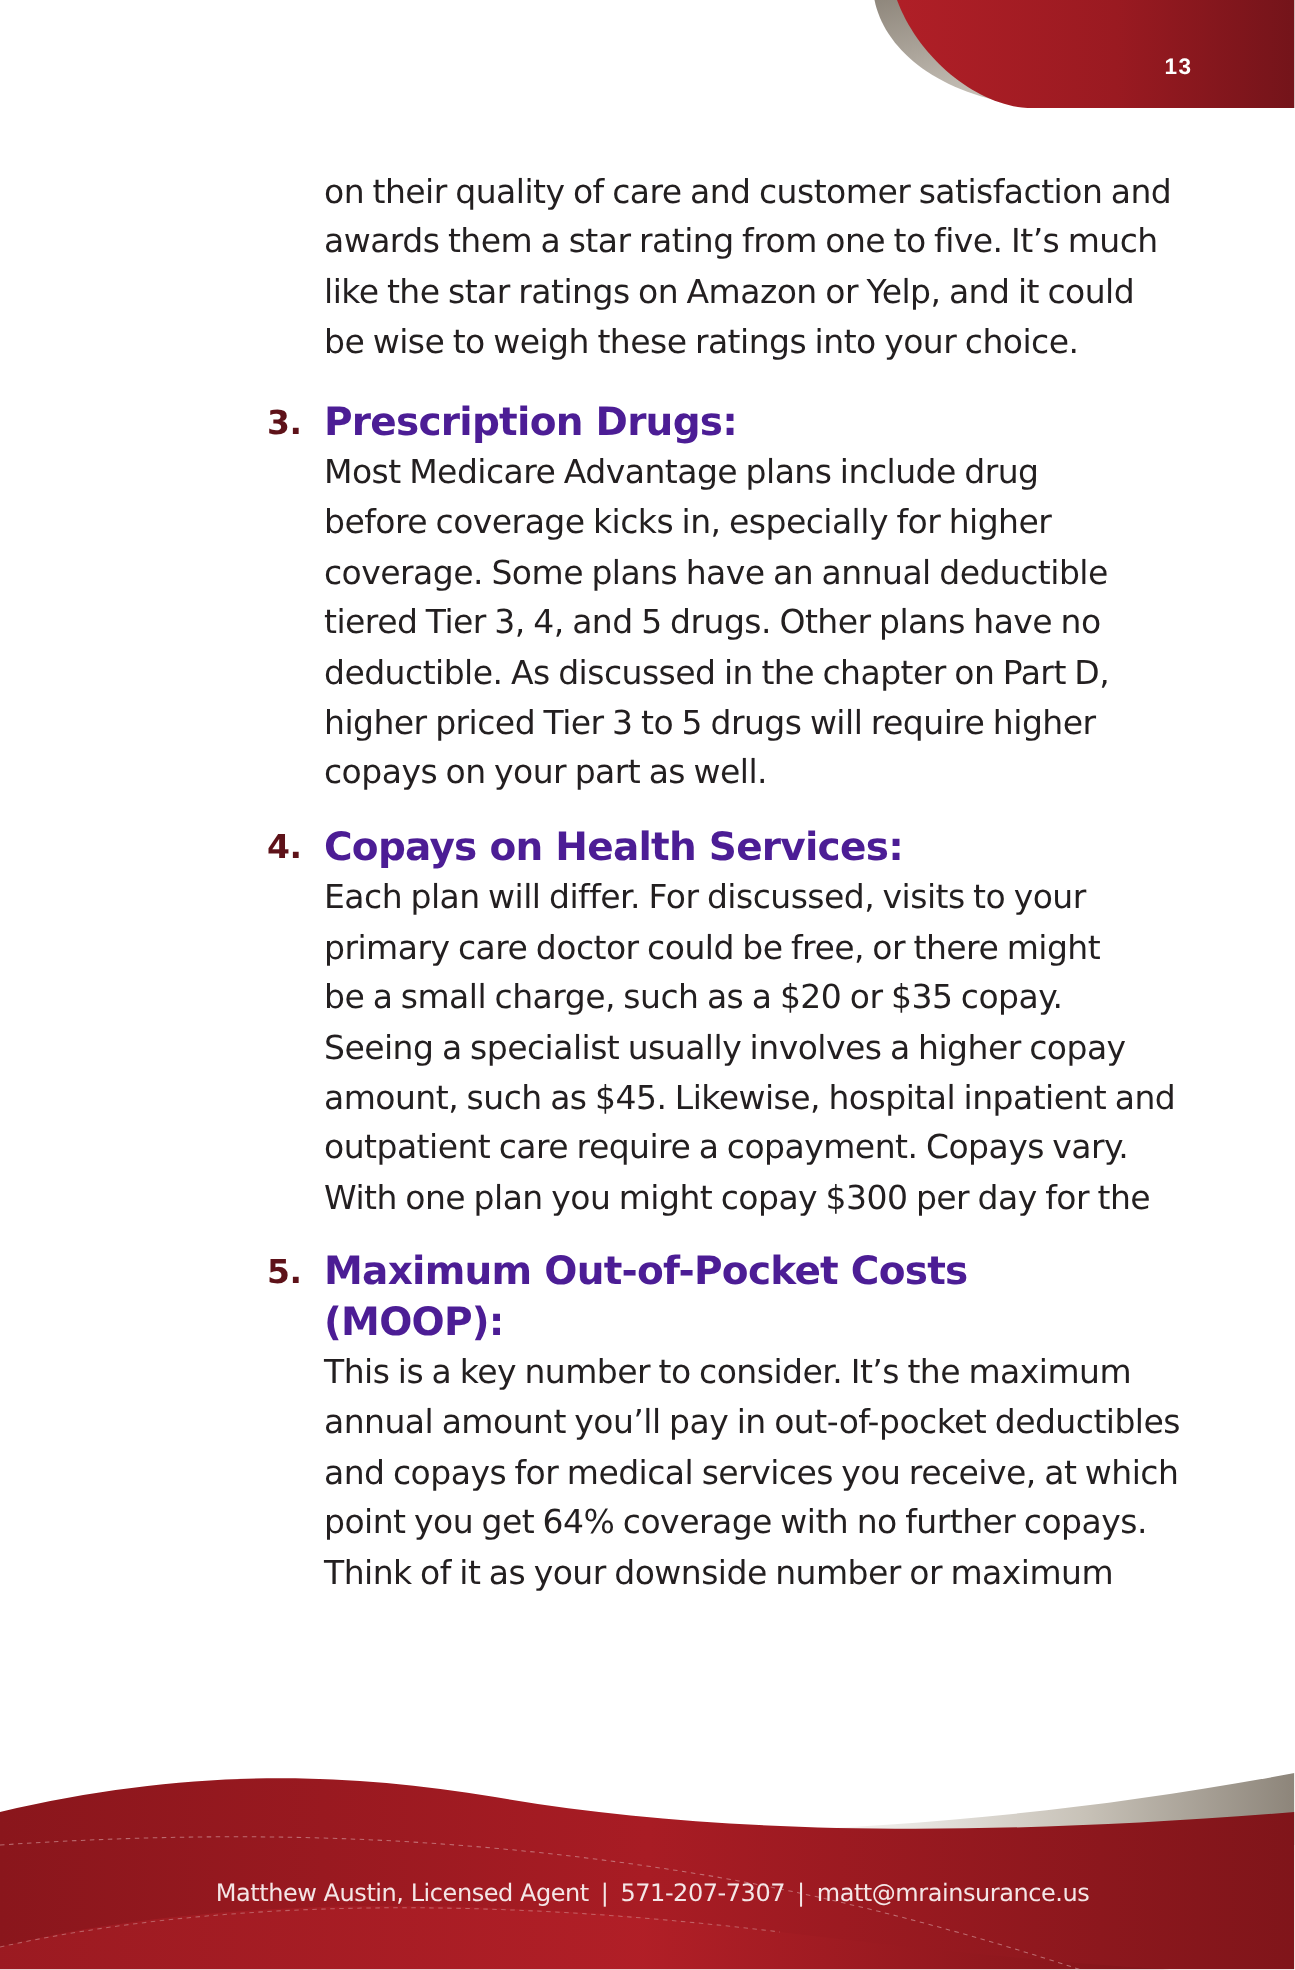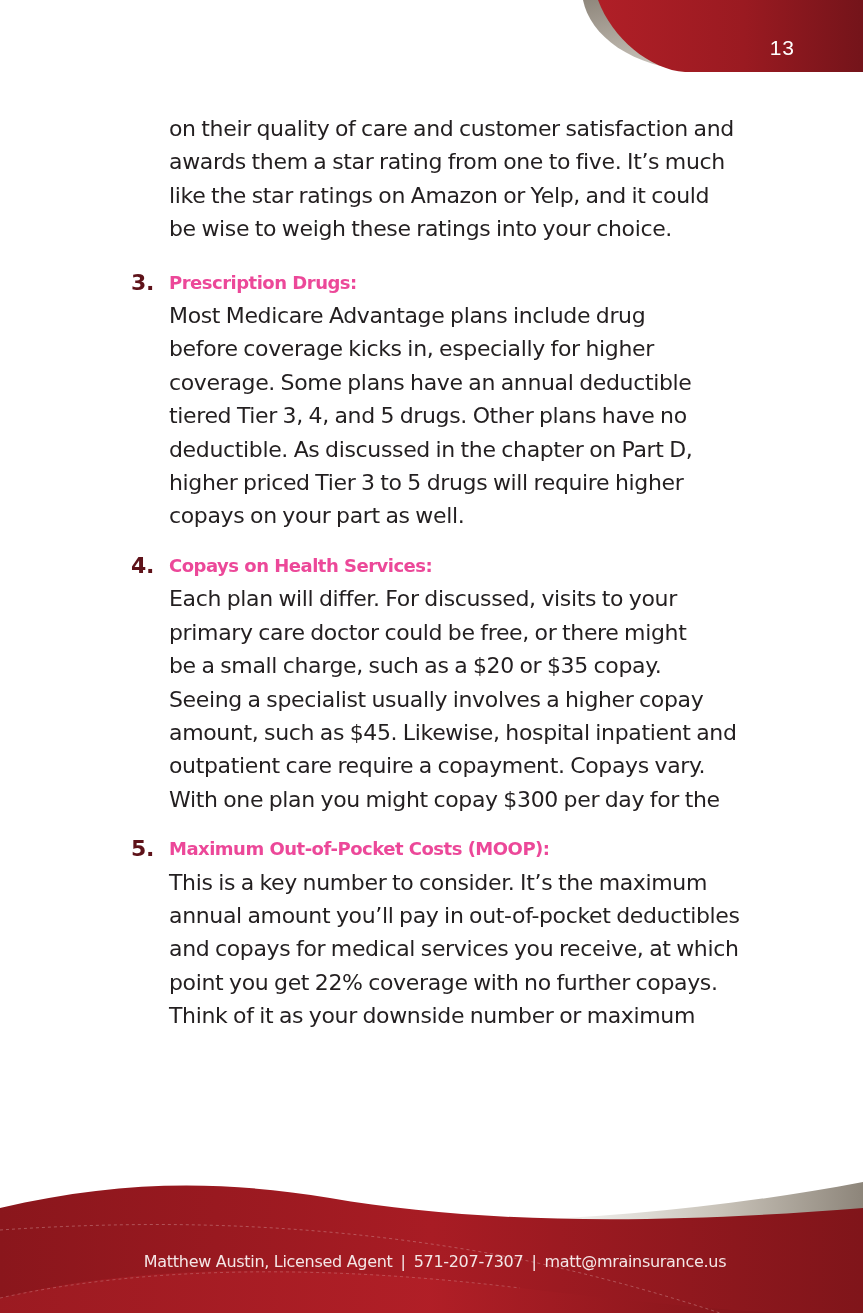--- a/index.html
+++ b/index.html
@@ -6,37 +6,37 @@
     body {
       width: 863px; height: 1313px; position: relative; overflow: hidden;
       background: #ffffff;
       font-family: "DejaVu Sans", sans-serif;
       color: #231f20;
     }
     .header-art { position: absolute; top: 0; left: 0; width: 863px; height: 80px; }
     .page-number {
       position: absolute; top: 36px; right: 68px;
       color: #ffffff; font-family: "Liberation Sans", sans-serif;
-      font-weight: normal; font-size: 21px; letter-spacing: 1px;
+      font-weight: bold; font-size: 15px; letter-spacing: 1px;
     }
-    .content { position: absolute; left: 0; top: 112px; width: 725px; }
+    .content { position: absolute; left: 0; top: 112px; width: 725px; padding-left: 47px; }
     .para {
       margin-left: 169px; width: 640px;
       font-size: 22px; line-height: 33.4px;
       letter-spacing: -0.35px; word-spacing: -1px;
     }
     .item { position: relative; margin-top: 16px; }
     .item-num {
       position: absolute; left: 131px; top: 0;
       font-size: 22px; line-height: 33.4px; color: #5e1219; font-weight: bold;
       letter-spacing: -0.3px;
     }
     .item-head {
-      margin-left: 169px; font-size: 18px; line-height: 33.4px;
-      color: #ec4899; font-weight: bold; letter-spacing: -0.5px;
+      margin-left: 169px; font-size: 26px; line-height: 33.4px;
+      color: #4c1d95; font-weight: bold; letter-spacing: -0.5px;
     }
     .item-body {
       margin-left: 169px; width: 640px;
       font-size: 22px; line-height: 33.4px;
       letter-spacing: -0.35px; word-spacing: -1px;
     }
     .line { display: block; white-space: nowrap; }
     .footer-art { position: absolute; left: 0; top: 1160px; width: 863px; height: 153px; }
     .footer-text {
       position: absolute; left: 0; top: 1252px; width: 870px; text-align: center;
@@ -102,21 +102,21 @@
     </div>
   </div>
 
   <div class="item">
     <span class="item-num">5.</span>
     <div class="item-head">Maximum Out-of-Pocket Costs (MOOP):</div>
     <div class="item-body">
       <span class="line">This is a key number to consider. It’s the maximum</span>
       <span class="line">annual amount you’ll pay in out-of-pocket deductibles</span>
       <span class="line">and copays for medical services you receive, at which</span>
-      <span class="line">point you get 22% coverage with no further copays.</span>
+      <span class="line">point you get 64% coverage with no further copays.</span>
       <span class="line">Think of it as your downside number or maximum</span>
     </div>
   </div>
 </div>
 
 <svg class="footer-art" viewBox="0 0 863 153" preserveAspectRatio="none">
   <defs>
     <linearGradient id="ftrRed" x1="0" y1="0" x2="1" y2="0">
       <stop offset="0" stop-color="#8a161c"></stop>
       <stop offset="0.5" stop-color="#a81c24"></stop>

